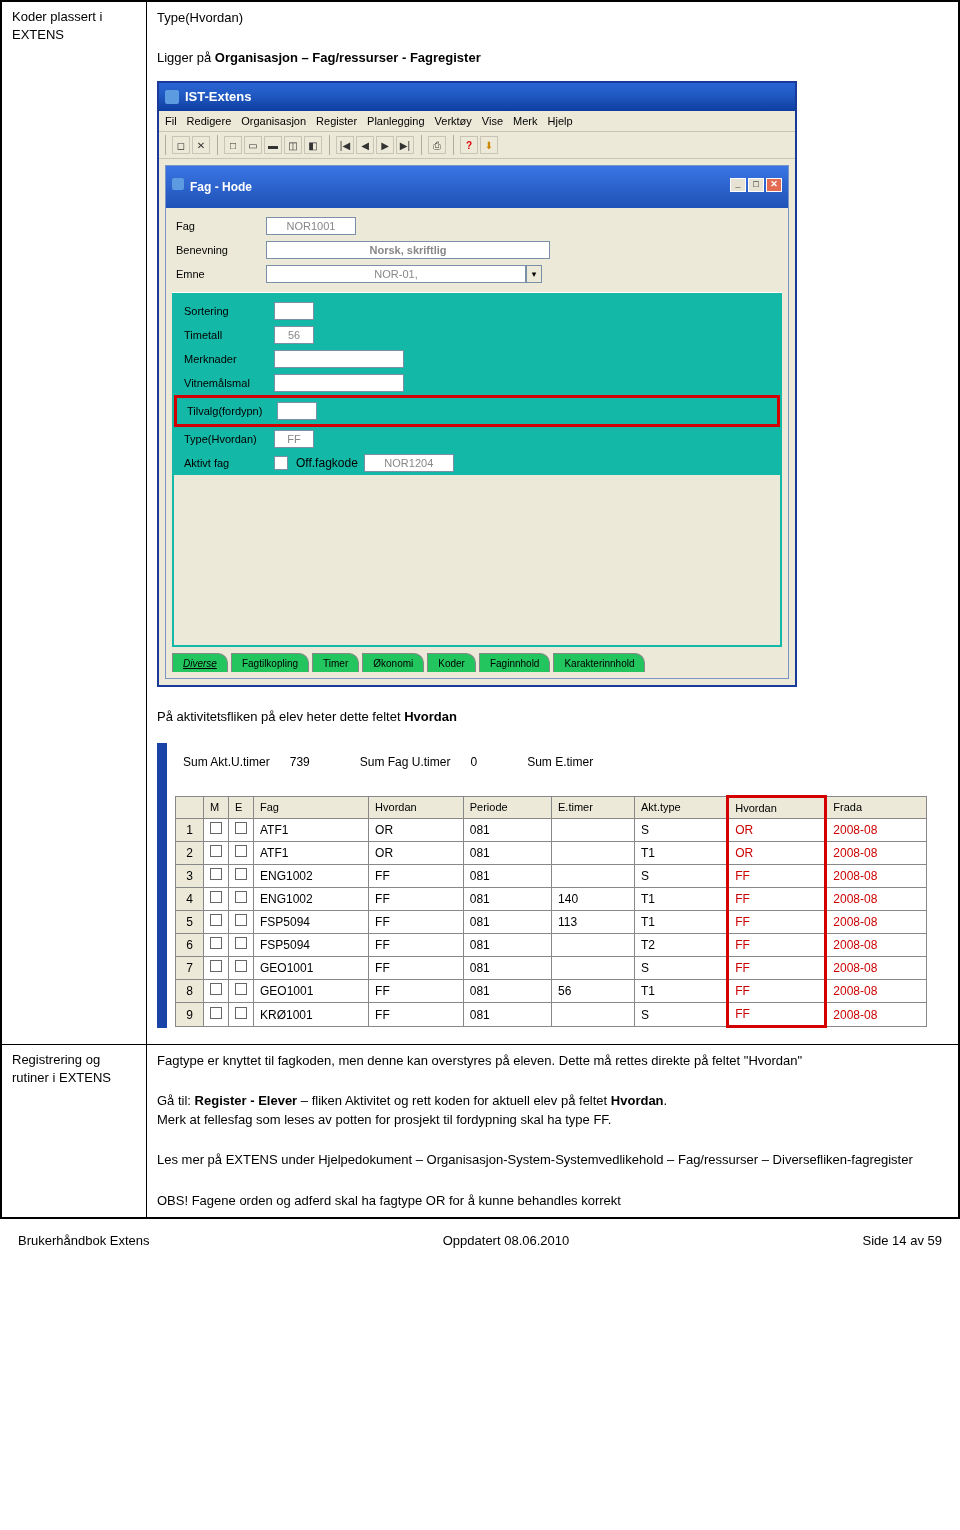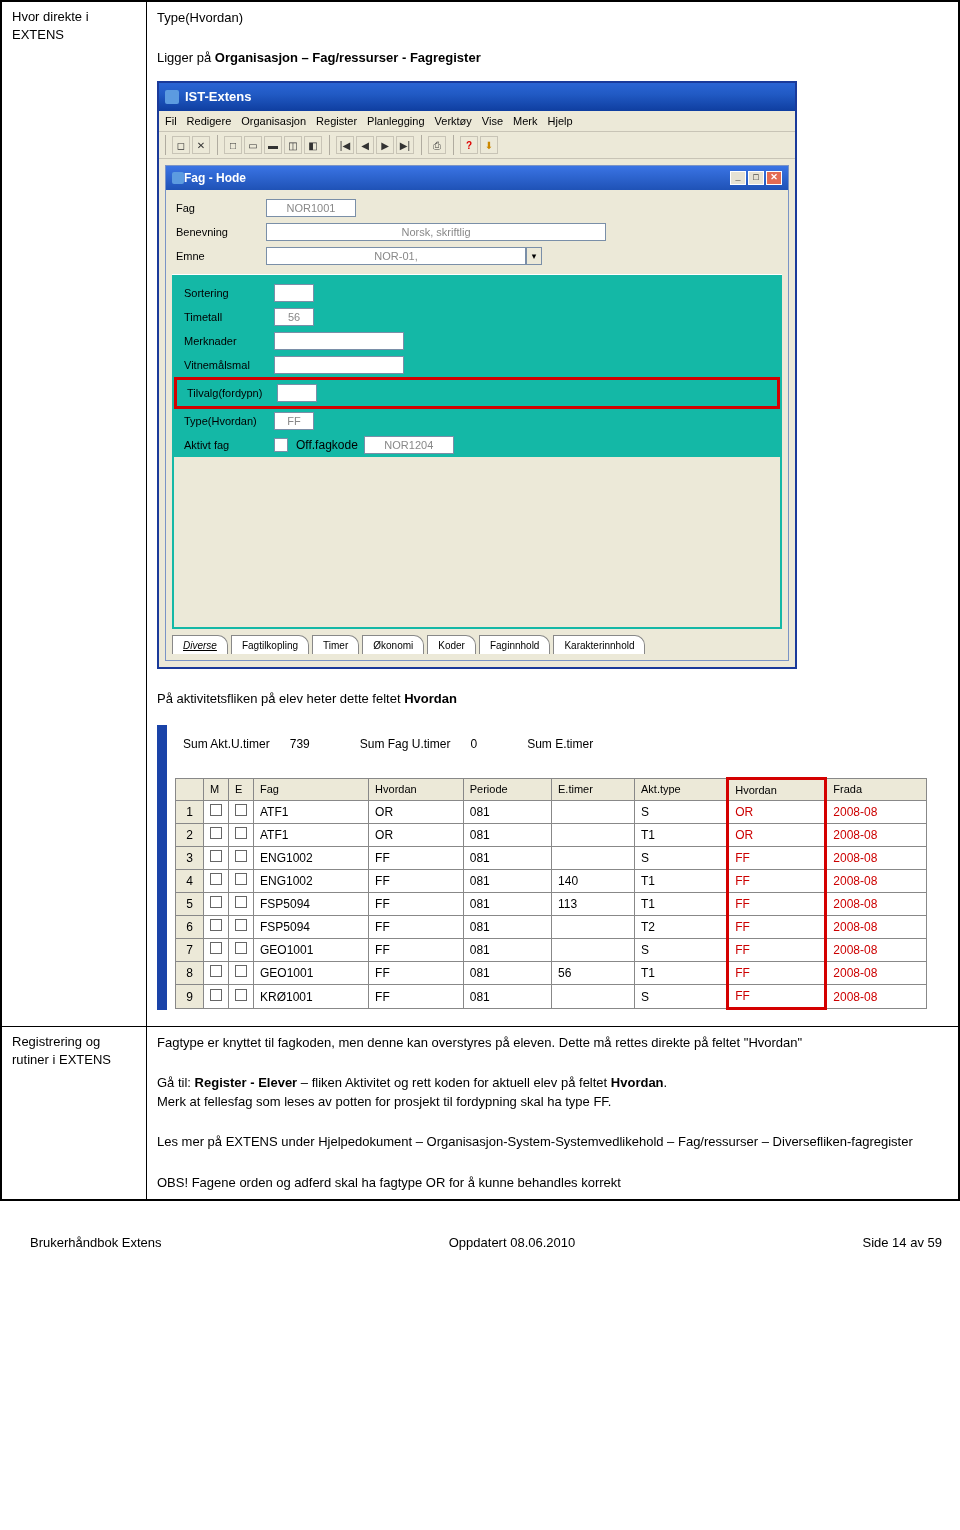--- a/index.html
+++ b/index.html
@@ -89,23 +89,24 @@
   .subwin {
     margin: 6px;
     border: 1px solid #7a94c6;
     background: #ece9d8;
   }
   .subtitle {
     background: linear-gradient(to bottom, #3a74e4, #1f52b6);
     color: #fff;
     font-size: 12px;
     font-weight: bold;
-    padding: 3px 6px;
-    display: flex;
-    align-items: center;
+    padding: 12px 6px;
+    display: flex;
+    align-items: flex-start;
+    gap: 6px;
   }
   .subtitle .sp { flex: 1; }
   .winbtns { display: flex; gap: 2px; }
   .winbtns .wb {
     background: #e6e2d4;
     color: #000;
     width: 16px; height: 14px;
     display: flex; align-items: center; justify-content: center;
     font-size: 9px;
     border: 1px solid #fff;
@@ -125,21 +126,21 @@
     border: 1px solid #7a8fa8;
     background: #fff;
     height: 18px;
     padding: 1px 4px;
     font-size: 11px;
     color: #888;
     text-align: center;
   }
   .formrow .short { width: 90px; }
   .formrow .med { width: 130px; }
-  .formrow .long { width: 340px; }
+  .formrow .long { width: 284px; font-weight: bold; }
   .formrow .xs { width: 40px; }
   .formrow .chk {
     width: 14px; height: 14px; border: 1px solid #7a8fa8; background: #fff;
     display: inline-block; margin-right: 8px;
   }
   .panel {
     background: #14b8a6;
     padding: 6px 2px 2px 2px;
     margin: 4px 6px 2px 6px;
     border-top: 1px solid #fff;
@@ -148,21 +149,21 @@
     border: 3px solid #d40000;
     padding: 1px 0;
   }
   .tabs {
     display: flex;
     padding: 4px 6px 6px 6px;
     gap: 3px;
     font-size: 10px;
   }
   .tab {
-    background: #ffffff;
+    background: #22c55e;
     border: 1px solid #888;
     border-bottom: none;
     padding: 2px 10px 1px 10px;
     border-radius: 0 10px 0 0;
     position: relative;
   }
   .tab.active {
     font-style: italic;
     text-decoration: underline;
   }
@@ -218,35 +219,34 @@
     border-bottom: 3px solid #d40000 !important;
   }
   .col-frada { color: #c00; }
   .grid .cb {
     width: 12px; height: 12px; border: 1px solid #666; background: #fff;
     display: inline-block;
   }
   .footer {
     display: flex;
     justify-content: space-between;
-    padding: 14px 18px 8px 30px;
+    padding: 14px 18px 8px 18px;
     font-size: 13px;
-    margin-top: 20px;
   }
   .mt { margin-top: 20px; }
 </style>
 </head>
 <body>
 
 <div class="page">
 <table class="layout">
 <tbody>
 
 <tr>
-  <td class="leftcol">Hvor direkte i EXTENS</td>
+  <td class="leftcol">Koder plassert i EXTENS</td>
   <td class="rightcol">
     <div>Type(Hvordan)</div>
     <div class="mt">
       <span>Ligger på </span>
       <b>Organisasjon – Fag/ressurser - Fagregister</b>
     </div>
 
     <div class="win">
       <div class="titlebar">
         <span class="icon"></span>

